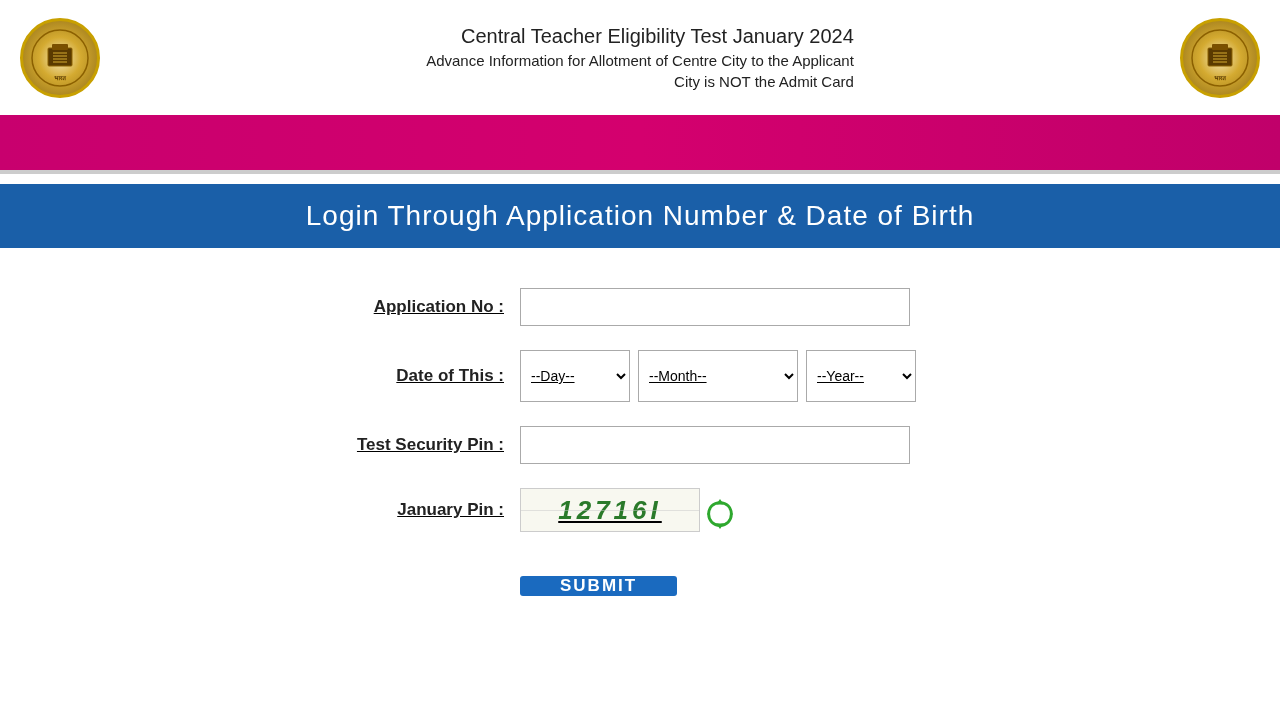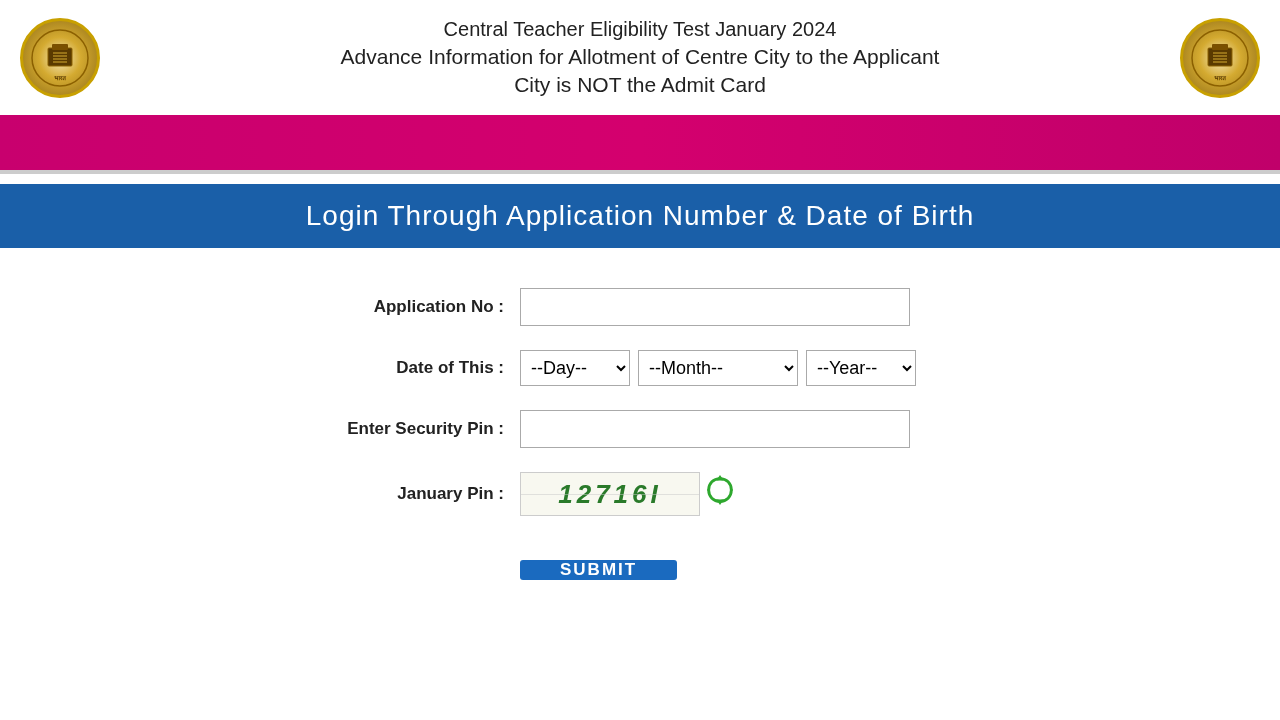--- a/index.html
+++ b/index.html
@@ -27,29 +27,29 @@
       top: 50%;
       transform: translateY(-50%);
     }
     .header-logo-right {
       position: absolute;
       right: 20px;
       top: 50%;
       transform: translateY(-50%);
     }
     .header-text {
-      text-align: center;
+      text-align: right;
     }
     .header-text h1 {
       font-size: 20px;
       font-weight: normal;
       color: #222;
     }
     .header-text p {
-      font-size: 21px;
+      font-size: 15px;
       color: #222;
       margin-top: 4px;
     }
 
     
     .logo-circle {
       width: 80px;
       height: 80px;
       border-radius: 50%;
       border: 3px solid #c8a000;
@@ -97,20 +97,21 @@
       flex-direction: column;
       align-items: center;
       gap: 0;
     }
 
     .form-row {
       display: flex;
       align-items: center;
       margin-bottom: 24px;
       width: 700px;
+      text-decoration: underline;
     }
     .form-label {
       width: 230px;
       text-align: right;
       padding-right: 16px;
       font-size: 17px;
       font-weight: bold;
       color: #222;
     }
     .form-input {
@@ -122,35 +123,35 @@
       border: 1px solid #aaa;
       padding: 4px 8px;
       font-size: 15px;
       outline: none;
     }
     .dob-selects {
       display: flex;
       gap: 8px;
     }
     .dob-selects select {
-      height: 36px;
+      height: 52px;
       border: 1px solid #aaa;
       padding: 2px 6px;
-      font-size: 18px;
+      font-size: 14px;
       cursor: pointer;
       background: #fff;
     }
     .dob-selects select:first-child { width: 110px; }
     .dob-selects select:nth-child(2) { width: 160px; }
     .dob-selects select:nth-child(3) { width: 110px; }
 
     
     .security-pin-display {
       display: flex;
-      align-items: flex-start;
+      align-items: flex-end;
       gap: 2px;
     }
     .captcha-box {
       width: 180px;
       height: 44px;
       border: 1px solid #ccc;
       background: #f8f8f0;
       display: flex;
       align-items: center;
       justify-content: center;
@@ -289,21 +290,21 @@
         <option>1988</option><option>1989</option><option>1990</option><option>1991</option>
         <option>1992</option><option>1993</option><option>1994</option><option>1995</option>
         <option>1996</option><option>1997</option><option>1998</option><option>1999</option>
         <option>2000</option><option>2001</option><option>2002</option><option>2003</option>
         <option>2004</option><option>2005</option>
       </select>
     </div>
   </div>
 
   <div class="form-row">
-    <div class="form-label">Enter Security Pin :</div>
+    <div class="form-label">Test Security Pin :</div>
     <div class="form-input">
       <input type="text" placeholder="" style="">
     </div>
   </div>
 
   <div class="form-row">
     <div class="form-label">January Pin :</div>
     <div class="form-input">
       <div class="security-pin-display">
         <div class="captcha-box">

